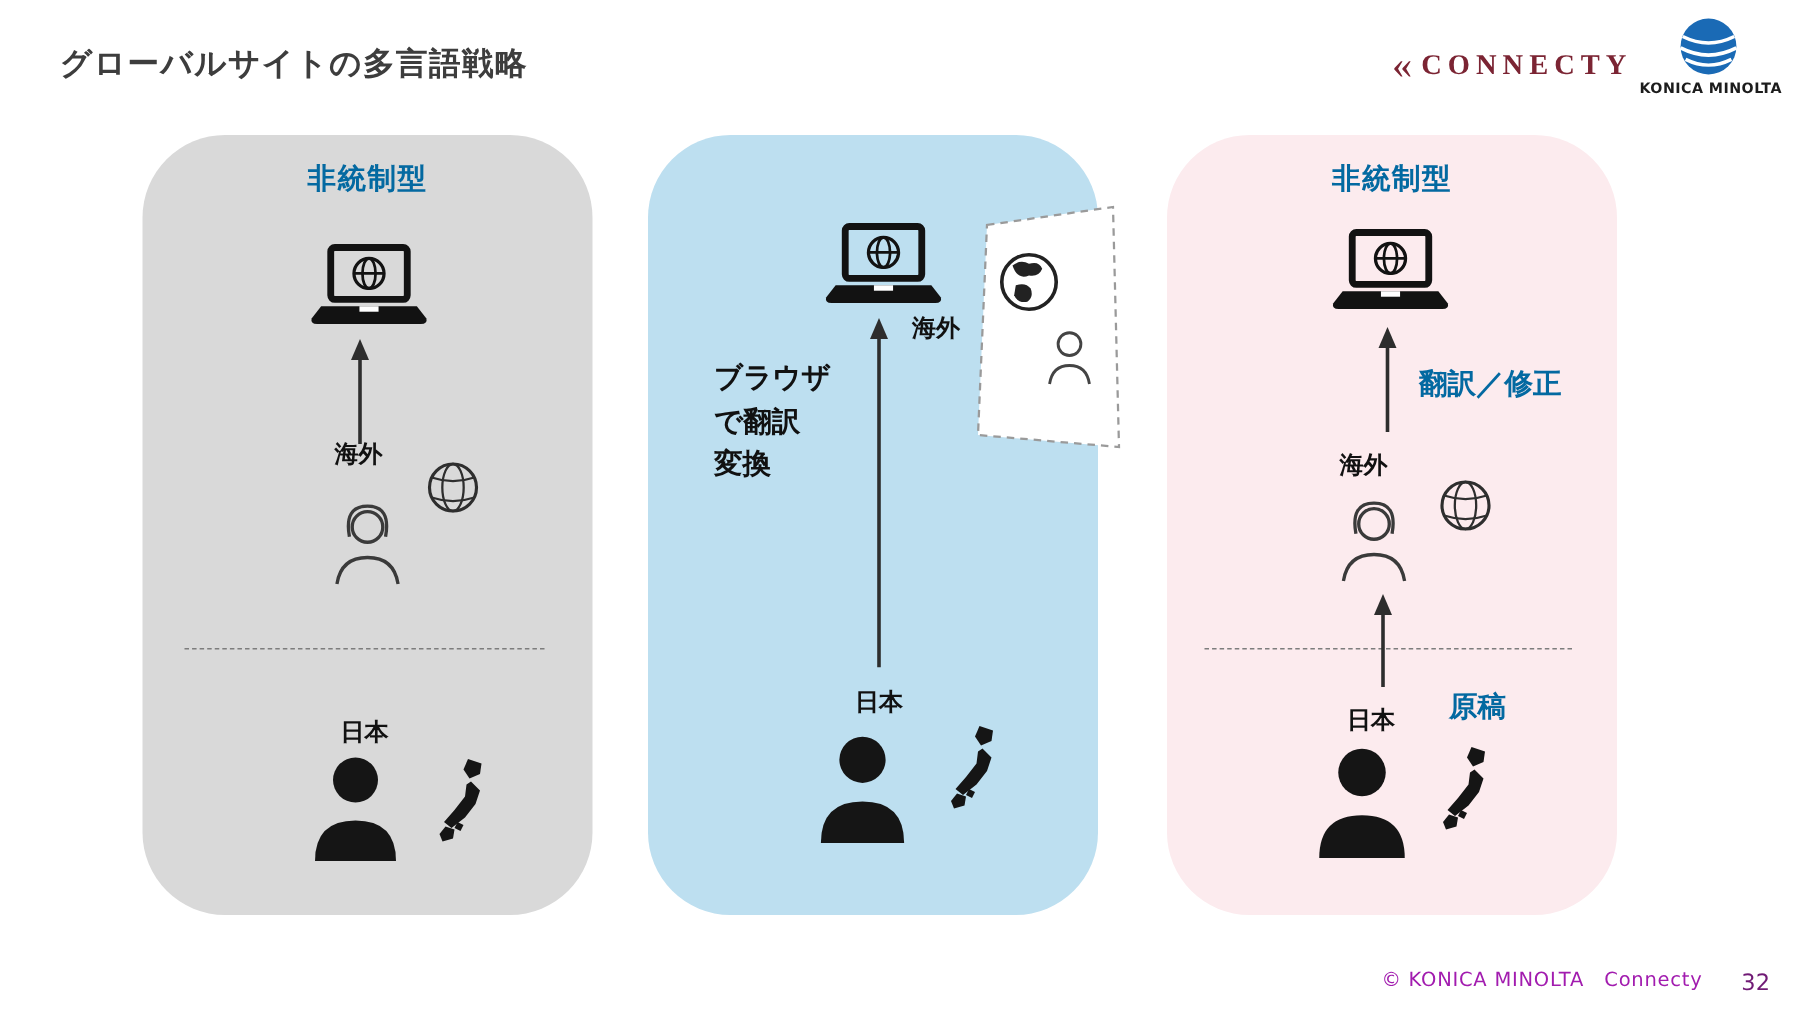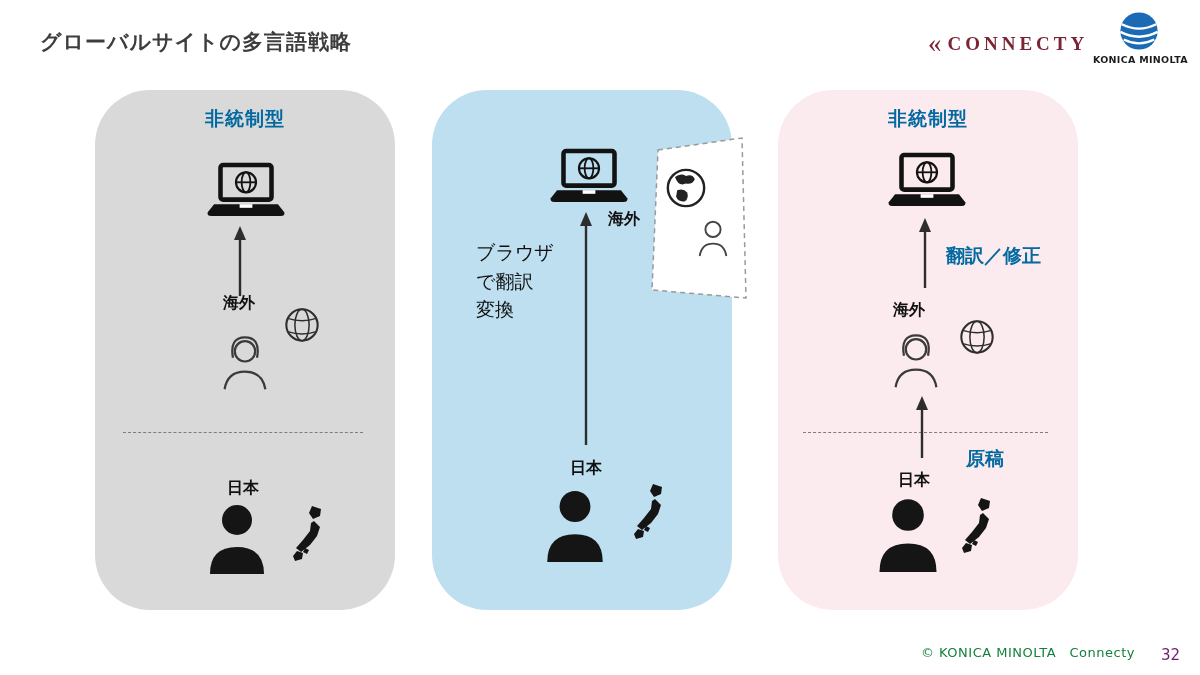--- a/index.html
+++ b/index.html
@@ -21,25 +21,25 @@
   
   .panel{position:absolute;top:90px;width:300px;height:520px;border-radius:55px;}
   .panel-gray{left:95px;background:#d9d9d9;}
   .panel-blue{left:432px;background:#bddff0;}
   .panel-pink{left:778px;background:#fcebee;}
   .panel-title{position:absolute;top:16px;left:0;right:0;text-align:center;
     font-size:19px;font-weight:bold;color:#0369a1;letter-spacing:1px;}
   .icon{position:absolute;display:block;line-height:0;}
   .jp-label{position:absolute;font-weight:bold;color:#111;font-size:16px;white-space:nowrap;}
   .big-label{position:absolute;font-weight:bold;color:#0369a1;font-size:19px;white-space:nowrap;}
-  .note{position:absolute;font-weight:normal;color:#111;font-size:19px;line-height:1.5;}
+  .note{position:absolute;font-weight:bold;color:#111;font-size:19px;line-height:1.5;}
   .note span{display:block;}
   .divider{position:absolute;height:0;border-top:1.5px dashed #7d7d7d;}
   
-  .footer-copy{position:absolute;right:65px;bottom:13px;font-size:13px;color:#15803d;letter-spacing:0.5px;}
+  .footer-copy{position:absolute;right:65px;bottom:13px;font-size:13px;color:#a21caf;letter-spacing:0.5px;}
   .page-number{position:absolute;right:20px;bottom:11px;font-size:15px;color:#701a75;}
 </style>
 </head>
 <body>
 
 <div class="slide">
 
   <h1 class="slide-title">グローバルサイトの多言語戦略</h1>
 
   <div class="connecty-logo">
@@ -230,21 +230,21 @@
 
     <div class="divider" style="left:25px;top:342px;width:245px;"></div>
 
     <span class="icon" style="left:136px;top:306px;">
       <svg width="16" height="62" viewBox="0 0 16 62">
         <line x1="8" y1="62" x2="8" y2="13" stroke="#2d2d2d" stroke-width="2.4"></line>
         <polygon points="8,0 2,14 14,14" fill="#2d2d2d"></polygon>
       </svg>
     </span>
 
-    <span class="big-label" style="left:188px;top:356px;">原稿</span>
+    <span class="big-label" style="left:188px;top:368px;">原稿</span>
 
     <span class="jp-label" style="left:120px;top:380px;">日本</span>
 
     <span class="icon" style="left:98px;top:406px;">
       <svg width="64" height="76" viewBox="0 0 60 72">
         <circle cx="30" cy="18" r="15" fill="#151515"></circle>
         <path d="M3 72 q0 -27 27 -27 q27 0 27 27 z" fill="#151515"></path>
       </svg>
     </span>
 

